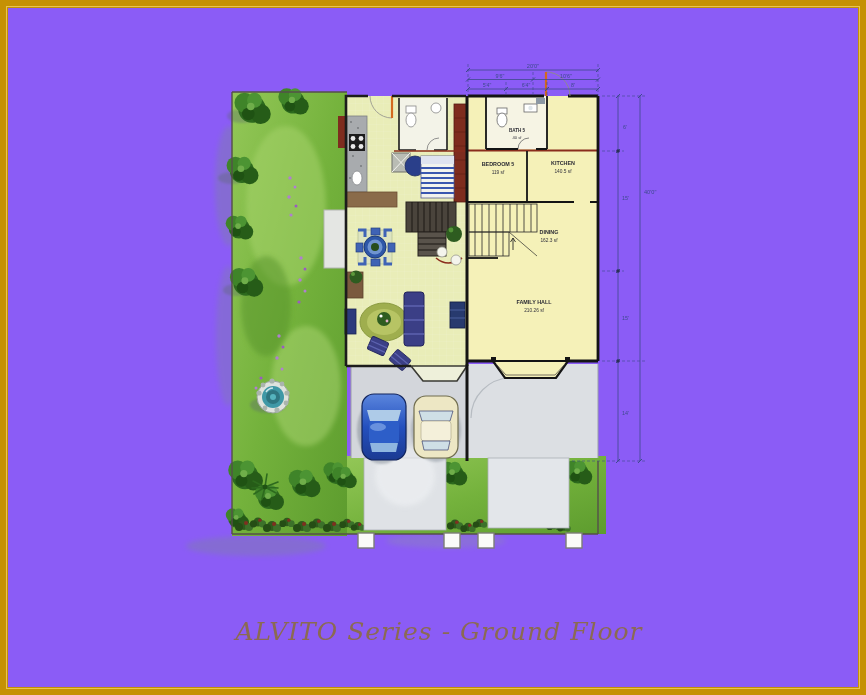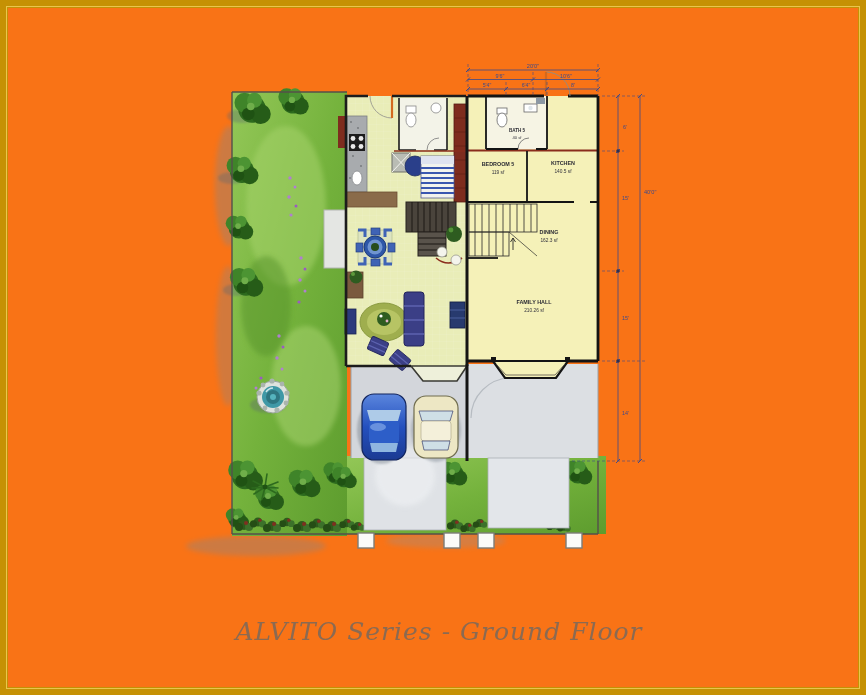--- a/index.html
+++ b/index.html
@@ -1,20 +1,20 @@
 <!DOCTYPE html>
 <html><head>
 <meta charset="utf-8">
 <style>
   html,body{margin:0;padding:0;background:#fff;}
   .frame{
     width:866px;height:695px;box-sizing:border-box;
     border:6px solid #c59104;
     box-shadow: inset 0 0 0 1px #e9c54d, inset 0 0 0 2px #c59104;
-    position:relative;background:#f97316;overflow:hidden;
+    position:relative;background:#8b5cf6;overflow:hidden;
     font-family:"Liberation Sans", sans-serif;
   }
   svg text{user-select:none;}
   .roomname{font-family:"Liberation Sans",sans-serif;font-weight:700;fill:#2b2b33;}
   .roomarea{font-family:"Liberation Sans",sans-serif;fill:#33333d;}
   .dim{font-family:"Liberation Sans",sans-serif;fill:#3d4a8c;}
   .caption{
     font-family:"DejaVu Serif","Liberation Serif",serif;
     font-style:italic;fill:#8b6a52;letter-spacing:1px;
   }

